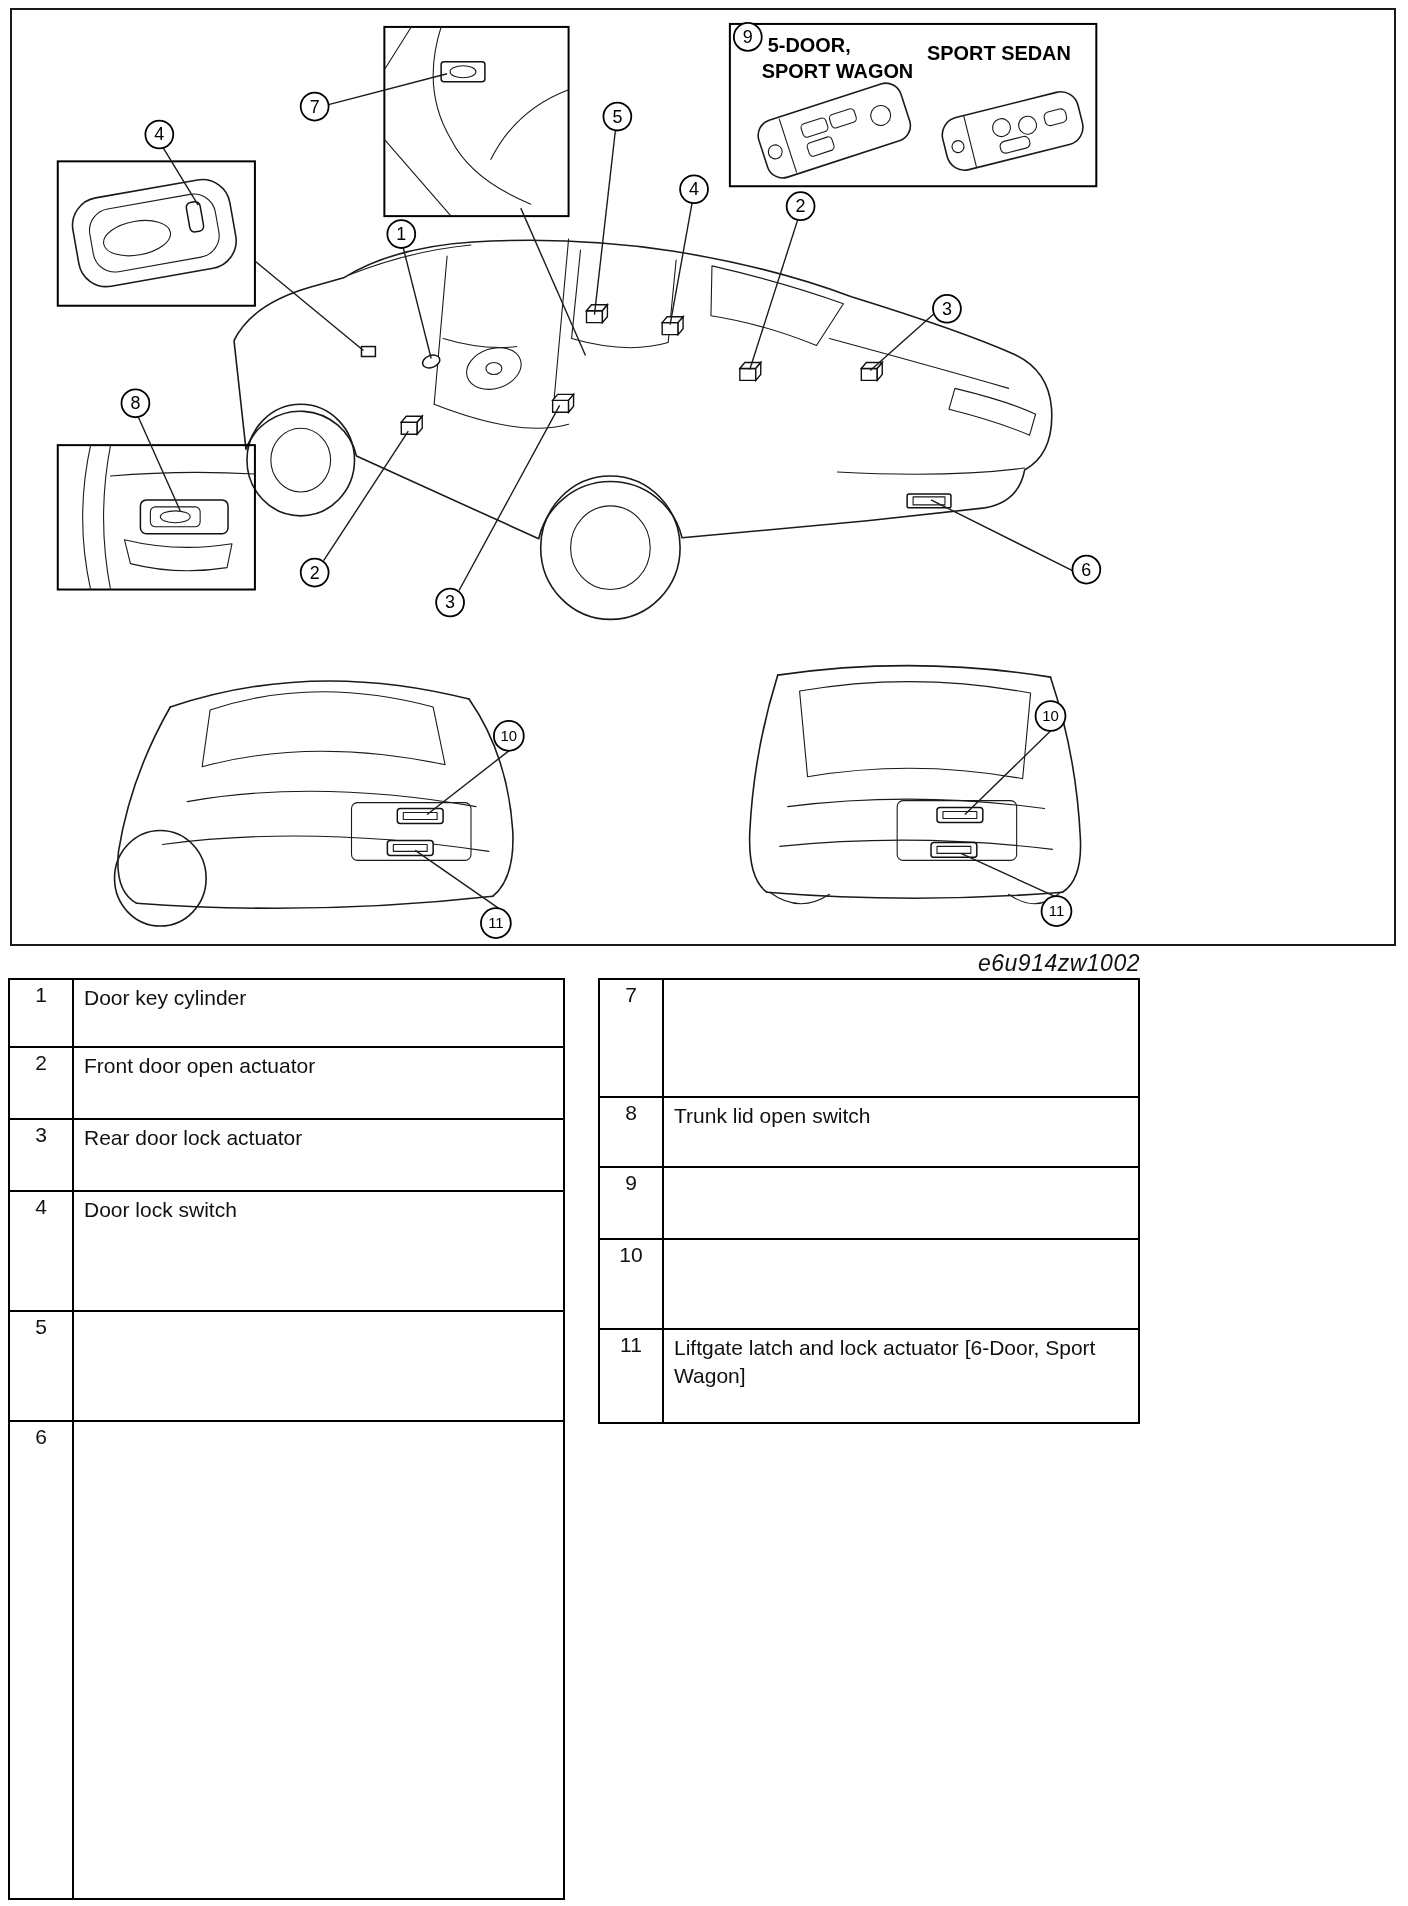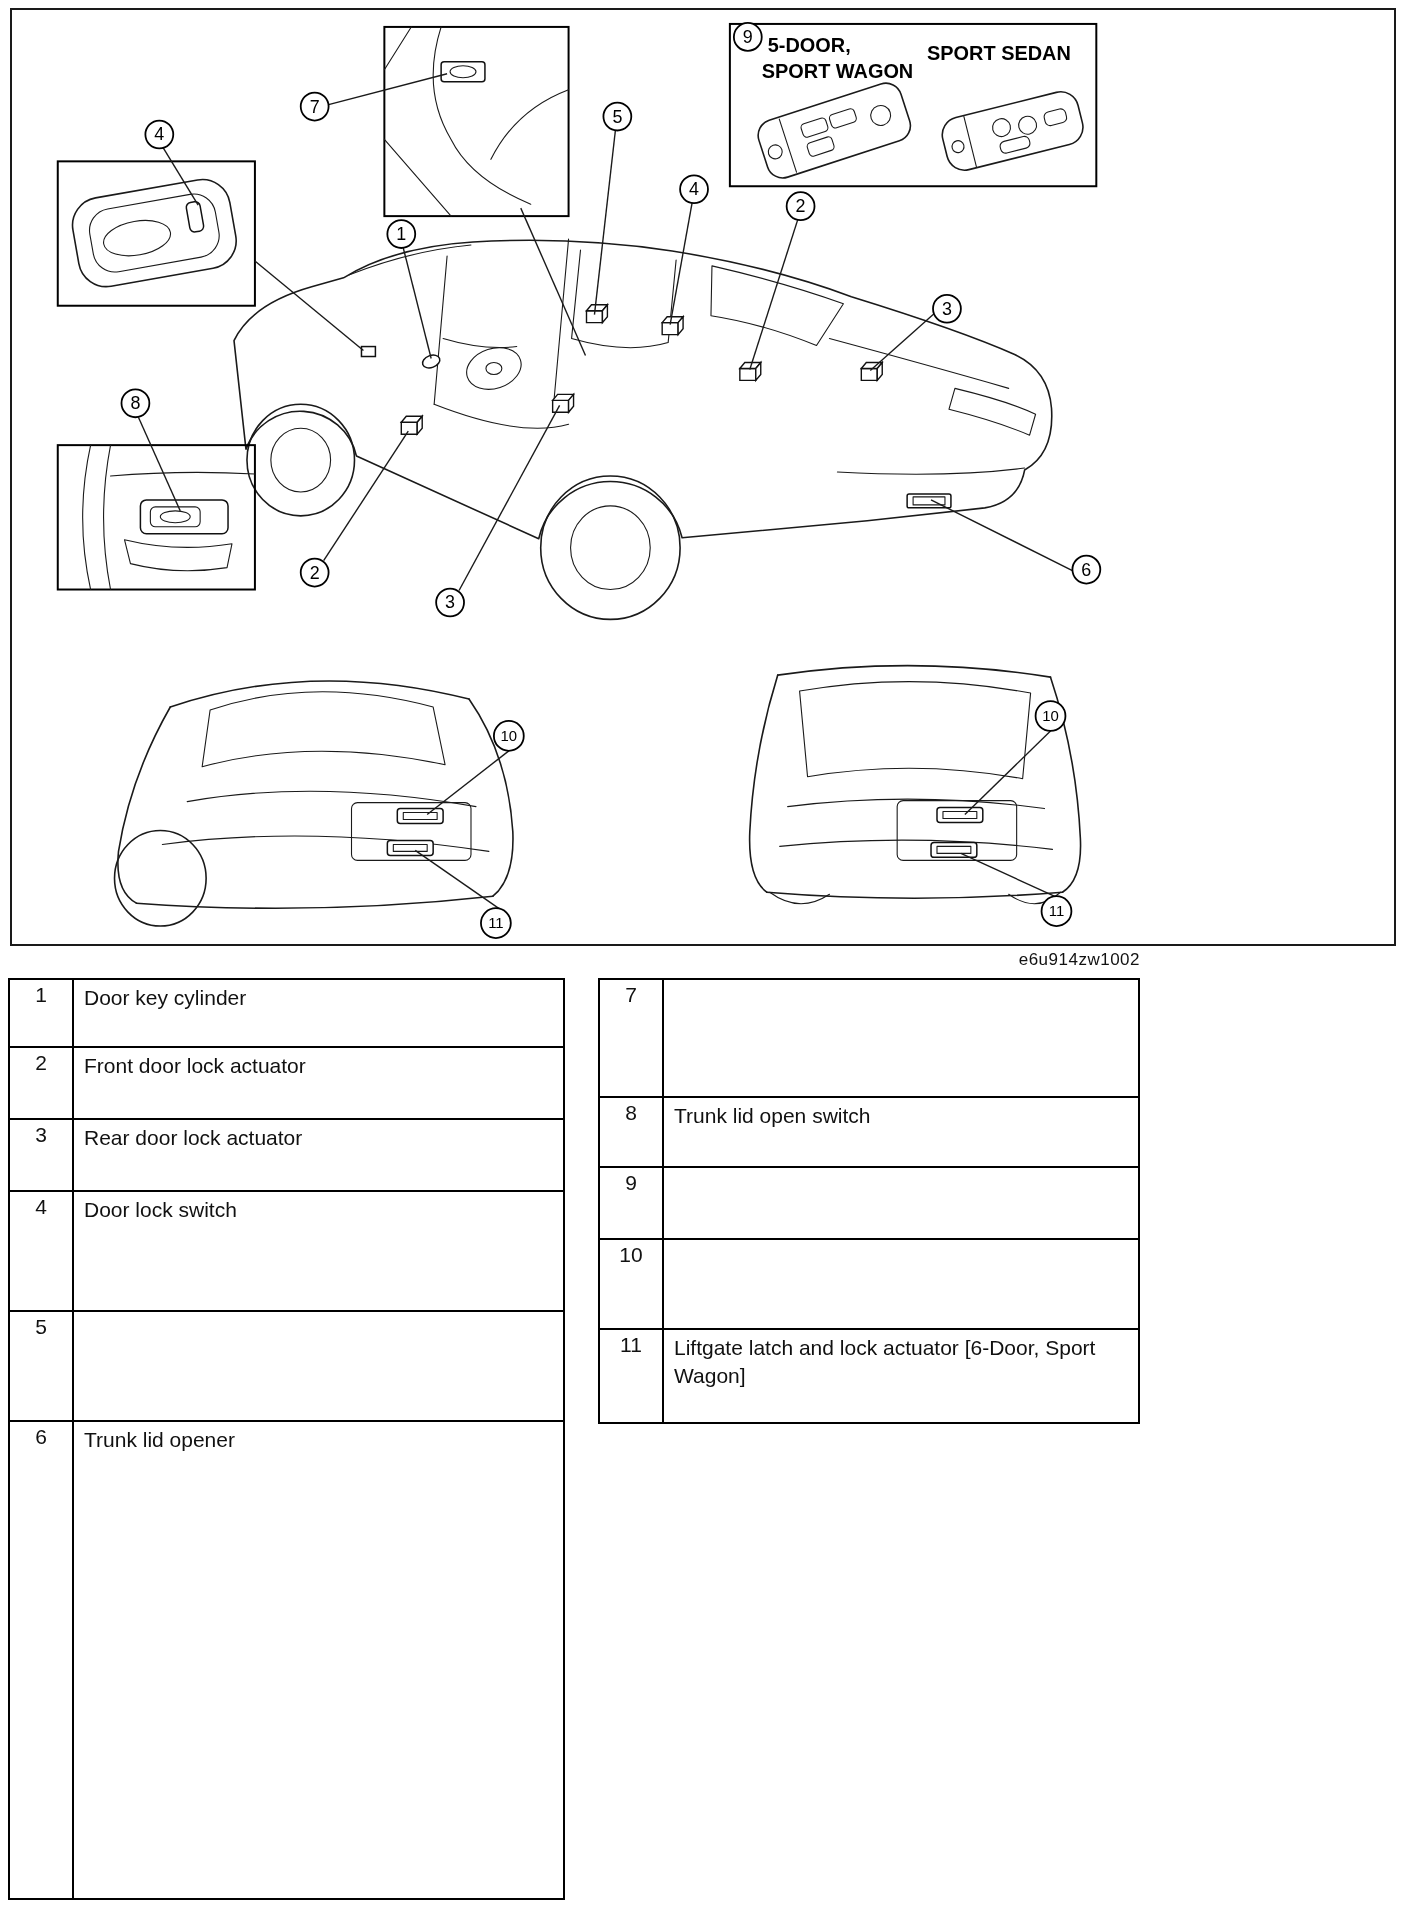--- a/index.html
+++ b/index.html
@@ -1,19 +1,19 @@
 <!DOCTYPE html>
 <html><head>
 <meta charset="utf-8">
 <style>
   html,body { margin:0; padding:0; background:#fff; }
   body { width:1408px; height:1906px; position:relative; font-family:"Liberation Sans",sans-serif; color:#111; }
   .frame { position:absolute; left:10px; top:8px; width:1386px; height:938px; border:2px solid #1a1a1a; box-sizing:border-box; background:#fff; }
   .frame svg { position:absolute; left:0; top:0; width:100%; height:100%; }
-  .code { position:absolute; left:900px; top:950px; width:240px; text-align:right; font-size:17px; letter-spacing:0.5px; }
+  .code { position:absolute; left:900px; top:950px; width:240px; text-align:right; font-size:23px; letter-spacing:0.5px;font-style:italic; }
   .tbl { position:absolute; border:2px solid #000; box-sizing:border-box; display:flex; flex-direction:column; background:#fff; }
   .tbl-left  { left:8px;   top:978px; width:557px; height:922px; }
   .tbl-right { left:598px; top:978px; width:542px; height:446px; }
   .row { display:flex; border-bottom:2px solid #000; box-sizing:border-box; flex:none; }
   .row:last-child { border-bottom:none; flex:1; }
   .numcell { width:64px; flex:none; border-right:2px solid #000; box-sizing:border-box; text-align:center; padding-top:3px; font-size:21px; }
   .lblcell { flex:1; padding:4px 22px 0 10px; font-size:21px; line-height:1.35; }
   
   .ln   { fill:none; stroke:#1a1a1a; stroke-width:1.6; stroke-linecap:round; stroke-linejoin:round; }
   .lnt  { fill:none; stroke:#1a1a1a; stroke-width:1.1; stroke-linecap:round; stroke-linejoin:round; }
@@ -261,36 +261,35 @@
 
 <div class="code">e6u914zw1002</div>
 
 <div class="tbl tbl-left">
   <div class="row" style="height:68px">
     <div class="numcell">1</div>
     <div class="lblcell">Door key cylinder</div>
   </div>
   <div class="row" style="height:72px">
     <div class="numcell">2</div>
-    <div class="lblcell">Front door lock actuator</div>
+    <div class="lblcell">Front door open actuator</div>
   </div>
   <div class="row" style="height:72px">
     <div class="numcell">3</div>
     <div class="lblcell">Rear door lock actuator</div>
   </div>
   <div class="row" style="height:120px">
     <div class="numcell">4</div>
     <div class="lblcell">Door lock switch</div>
   </div>
   <div class="row" style="height:110px">
     <div class="numcell">5</div>
   </div>
   <div class="row">
     <div class="numcell">6</div>
-    <div class="lblcell">Trunk lid opener</div>
   </div>
 </div>
 
 <div class="tbl tbl-right">
   <div class="row" style="height:118px">
     <div class="numcell">7</div>
   </div>
   <div class="row" style="height:70px">
     <div class="numcell">8</div>
     <div class="lblcell">Trunk lid open switch</div>

